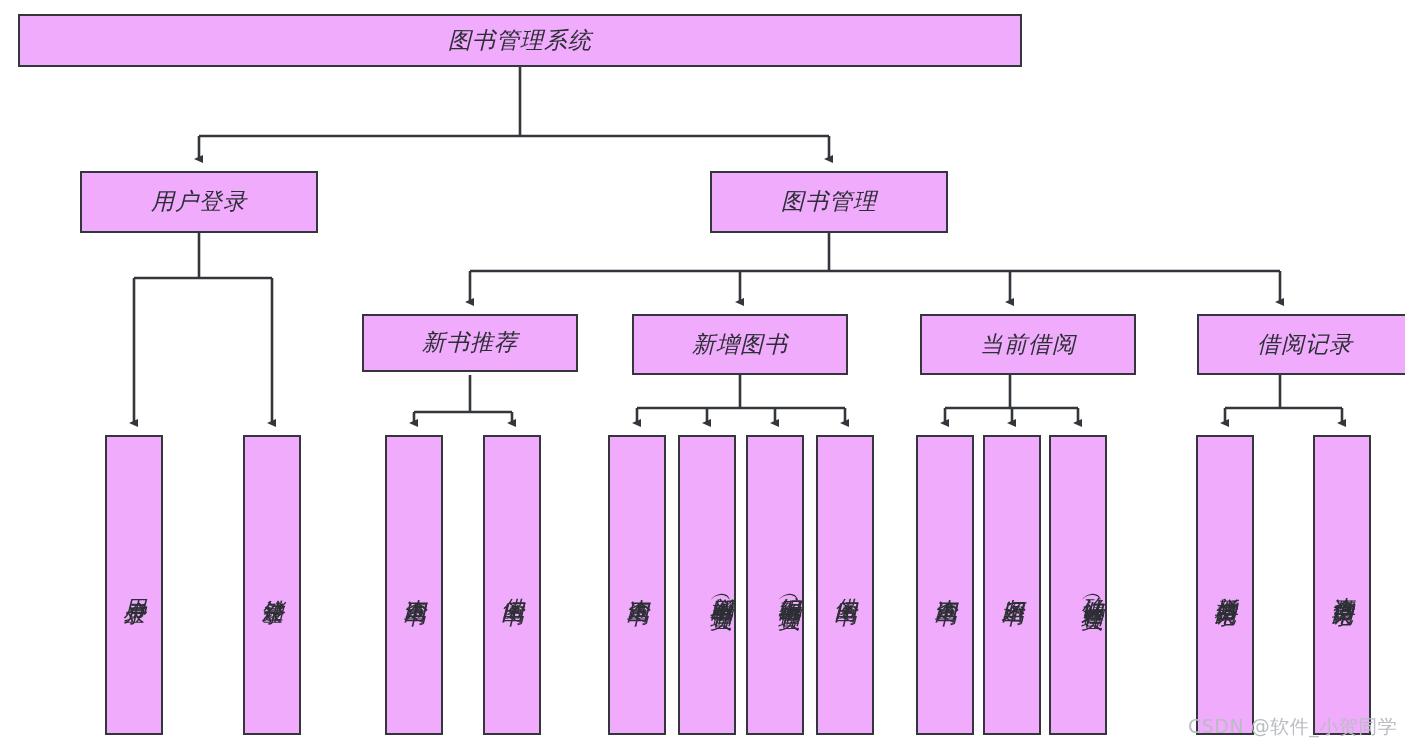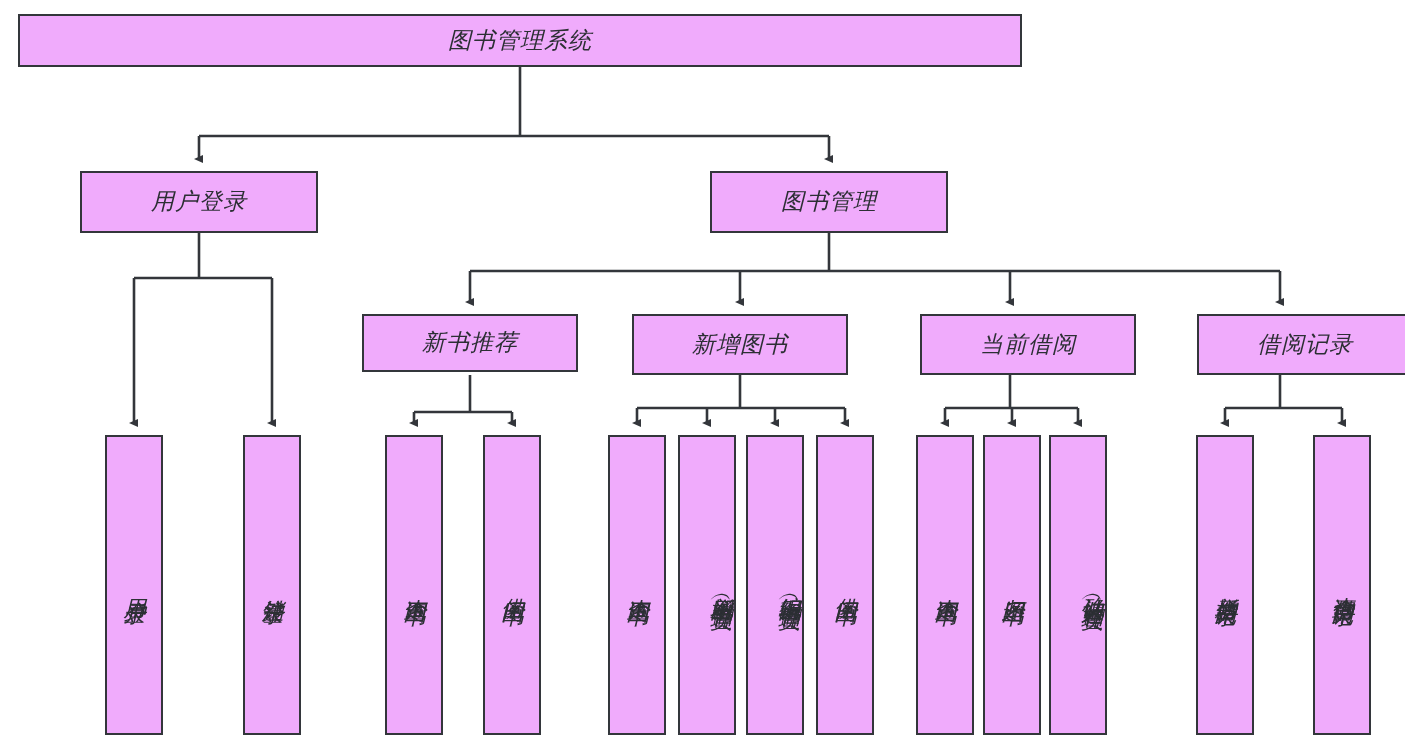--- a/index.html
+++ b/index.html
@@ -184,14 +184,15 @@
   <div class="node node-v" id="node-leaf-10" style="left: 1049px; top: 435px; width: 58px; height: 300px;">
     <span class="vlabel">确认归还（管理员）</span>
   </div>
   <div class="node node-v centered" id="node-leaf-11" style="left: 1196px; top: 435px; width: 58px; height: 300px;">
     <span class="vlabel">新增借阅记录</span>
   </div>
   <div class="node node-v centered" id="node-leaf-12" style="left: 1313px; top: 435px; width: 58px; height: 300px;">
     <span class="vlabel">查询借阅记录</span>
   </div>
 
+  <div class="watermark" id="watermark" style="left: 1188px; top: 714px; color: rgb(185, 188, 193);">CSDN @软件_小贺同学</div>
 
 </div>
 
 </body></html>

